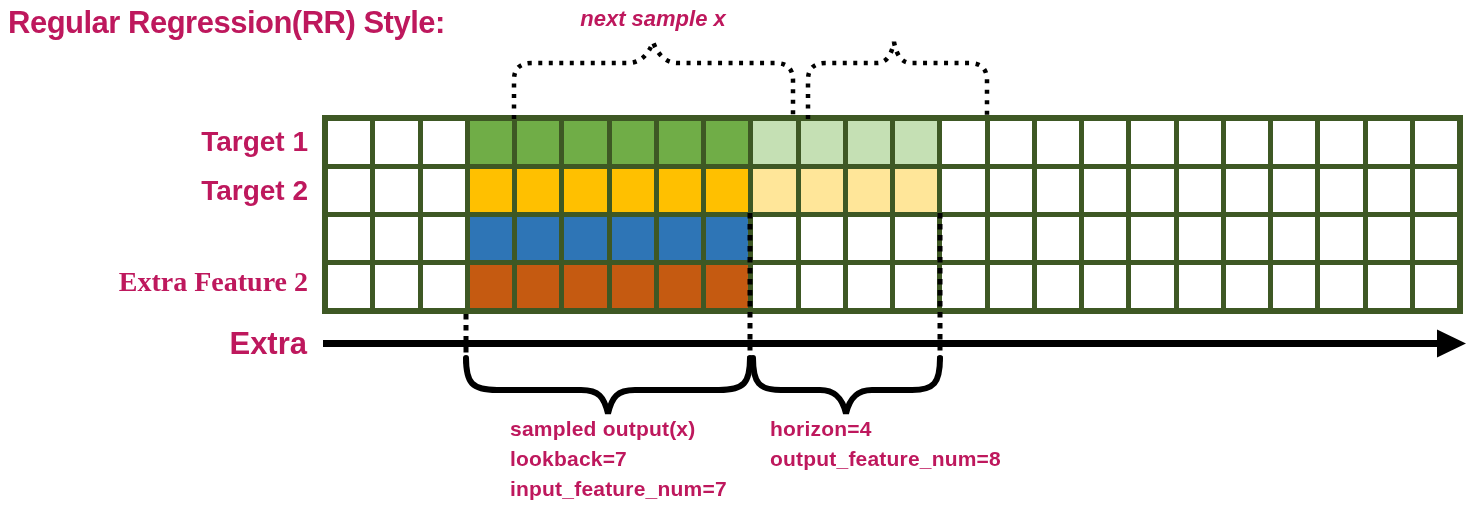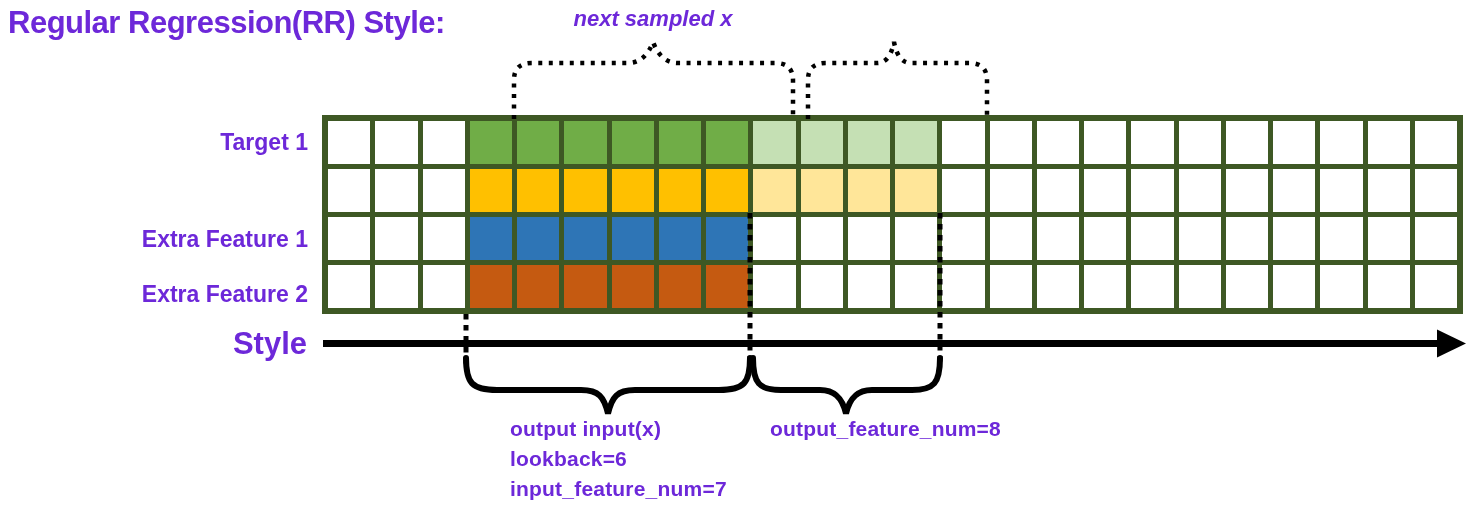--- a/index.html
+++ b/index.html
@@ -1,27 +1,27 @@
 <!DOCTYPE html>
 <html><head>
 <meta charset="utf-8">
 <style>
   html,body{margin:0;padding:0;background:#ffffff;}
   .canvas{
     position:relative;width:1476px;height:516px;background:#ffffff;overflow:hidden;
-    font-family:"Liberation Sans","DejaVu Sans",sans-serif;color:#6d28d9;
+    font-family:"Liberation Sans","DejaVu Sans",sans-serif;color:#be185d;
   }
   .title{
     position:absolute;left:8px;top:5px;font-size:31px;font-weight:bold;
     letter-spacing:-0.5px;white-space:nowrap;
   }
   .row-label{
     position:absolute;left:0;width:314px;height:44px;line-height:44px;
     text-align:right;padding-right:6px;box-sizing:border-box;
-    font-size:23px;font-weight:bold;white-space:nowrap;padding-left:44px;
+    font-size:28px;font-weight:bold;white-space:nowrap;padding-left:44px;
   }
   .sample-grid{
     position:absolute;left:322px;top:115px;width:1141px;height:199px;
     box-sizing:border-box;padding:6px;display:grid;
     grid-template-columns:repeat(24,1fr);grid-template-rows:repeat(4,1fr);
     gap:5px;background:#3E5824;
   }
   .cell{width:100%;height:100%;}
   .overlay{position:absolute;left:0;top:0;z-index:5;pointer-events:none;}
   .sample-note{
@@ -41,25 +41,25 @@
   .block-input{left:510px;}
   .block-output{left:770px;}
 </style>
 </head>
 <body>
 
 <div class="canvas">
 
   <div class="title">Regular Regression(RR) Style:</div>
 
-  <div class="sample-note note-x">next sampled x</div>
+  <div class="sample-note note-x">next sample x</div>
 
   <div class="row-label" style="top:120px;">Target 1</div>
-  <div class="row-label" style="top:216.5px;">Extra Feature 1</div>
-  <div class="row-label" style="top:272px;">Extra Feature 2</div>
+  <div class="row-label" style="top:168.5px;">Target 2</div>
+  <div class="row-label" style="top:260px;font-family:Liberation Serif, serif;">Extra Feature 2</div>
 
   <div class="sample-grid" style="background: rgb(62, 88, 36);">
       <div class="cell" style="background: rgb(255, 255, 255);"></div>
       <div class="cell" style="background: rgb(255, 255, 255);"></div>
       <div class="cell" style="background: rgb(255, 255, 255);"></div>
       <div class="cell" style="background: rgb(112, 173, 71);"></div>
       <div class="cell" style="background: rgb(112, 173, 71);"></div>
       <div class="cell" style="background: rgb(112, 173, 71);"></div>
       <div class="cell" style="background: rgb(112, 173, 71);"></div>
       <div class="cell" style="background: rgb(112, 173, 71);"></div>
@@ -164,24 +164,25 @@
     <line x1="940" y1="213" x2="940" y2="367" stroke="#000" stroke-width="5" stroke-dasharray="5.5 5.5"></line>
 
     <line x1="323" y1="343.5" x2="1439" y2="343.5" stroke="#000" stroke-width="7"></line>
     <polygon points="1437,329.5 1466,343.5 1437,357.5" fill="#000"></polygon>
 
     <path d="M466,358 C466,383 472,390 497,390 L581,390 C599,390 604,397 608,413.5 C612,397 617,390 635,390 L719,390 C744,390 750,383 750,358" fill="none" stroke="#000" stroke-width="6" stroke-linecap="round"></path>
 
     <path d="M753,358 C753,383 759,390 781,390 L820,390 C834,390 842,397 846,413.5 C850,397 858,390 872,390 L912,390 C934,390 940,383 940,358" fill="none" stroke="#000" stroke-width="6" stroke-linecap="round"></path>
   </svg>
 
-  <div class="time-label">Style</div>
+  <div class="time-label">Extra</div>
 
   <div class="param-block block-input">
-    <div>output input(x)</div>
-    <div>lookback=6</div>
+    <div>sampled output(x)</div>
+    <div>lookback=7</div>
     <div>input_feature_num=7</div>
   </div>
   <div class="param-block block-output">
+    <div>horizon=4</div>
     <div>output_feature_num=8</div>
   </div>
 
 </div>
 
 </body></html>

